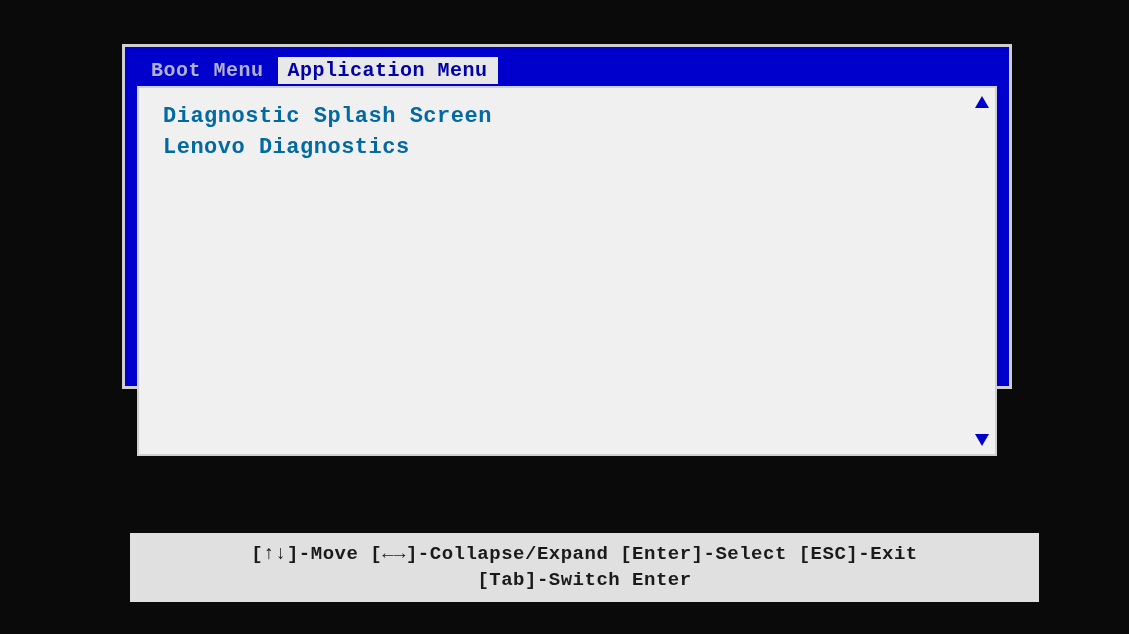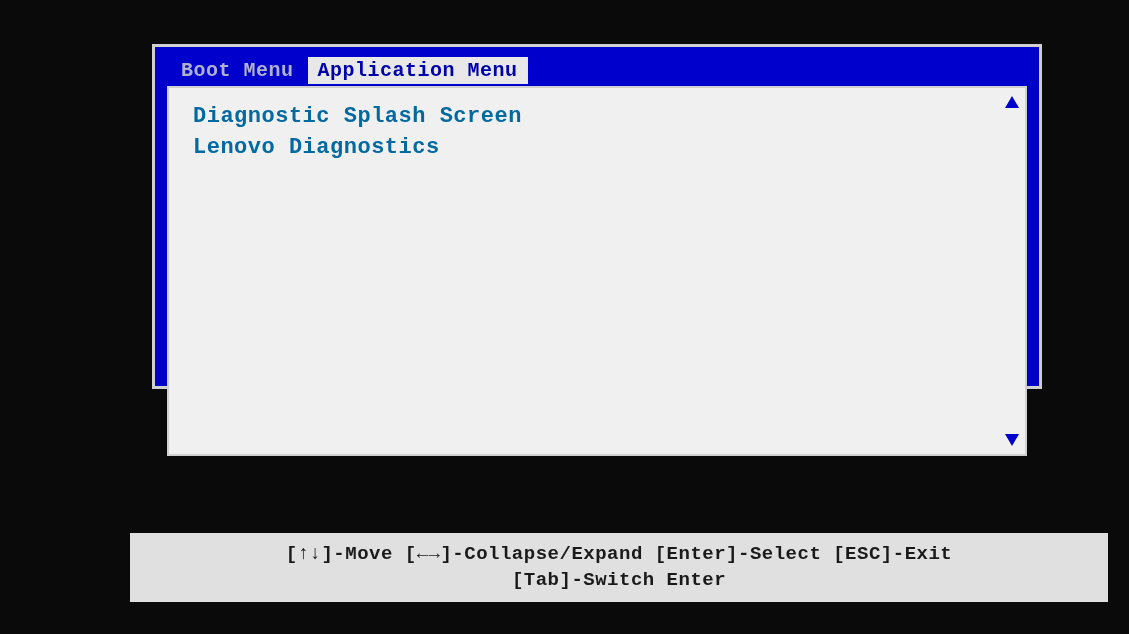--- a/index.html
+++ b/index.html
@@ -11,21 +11,21 @@
       width: 1129px;
       height: 634px;
       background: #0a0a0a;
       font-family: 'Courier New', monospace;
       font-weight: bold;
       overflow: hidden;
       position: relative;
     }
     .bios-frame {
       position: absolute;
-      left: 152px;
+      left: 122px;
       top: 44px;
       width: 890px;
       height: 345px;
       background: #0000cc;
       border: 3px solid #d0d0d0;
       padding: 4px;
     }
     .tabs {
       display: flex;
       gap: 4px;
@@ -84,21 +84,21 @@
       width: 0;
       height: 0;
       border-left: 7px solid transparent;
       border-right: 7px solid transparent;
       border-top: 12px solid #0000cc;
     }
     .help-bar {
       position: absolute;
       left: 130px;
       bottom: 32px;
-      width: 978px;
+      width: 909px;
       background: #e0e0e0;
       color: #1a1a1a;
       text-align: center;
       padding: 8px 20px;
       font-size: 19px;
       font-weight: bold;
       line-height: 1.4;
       letter-spacing: 0.5px;
     }
   </style>

